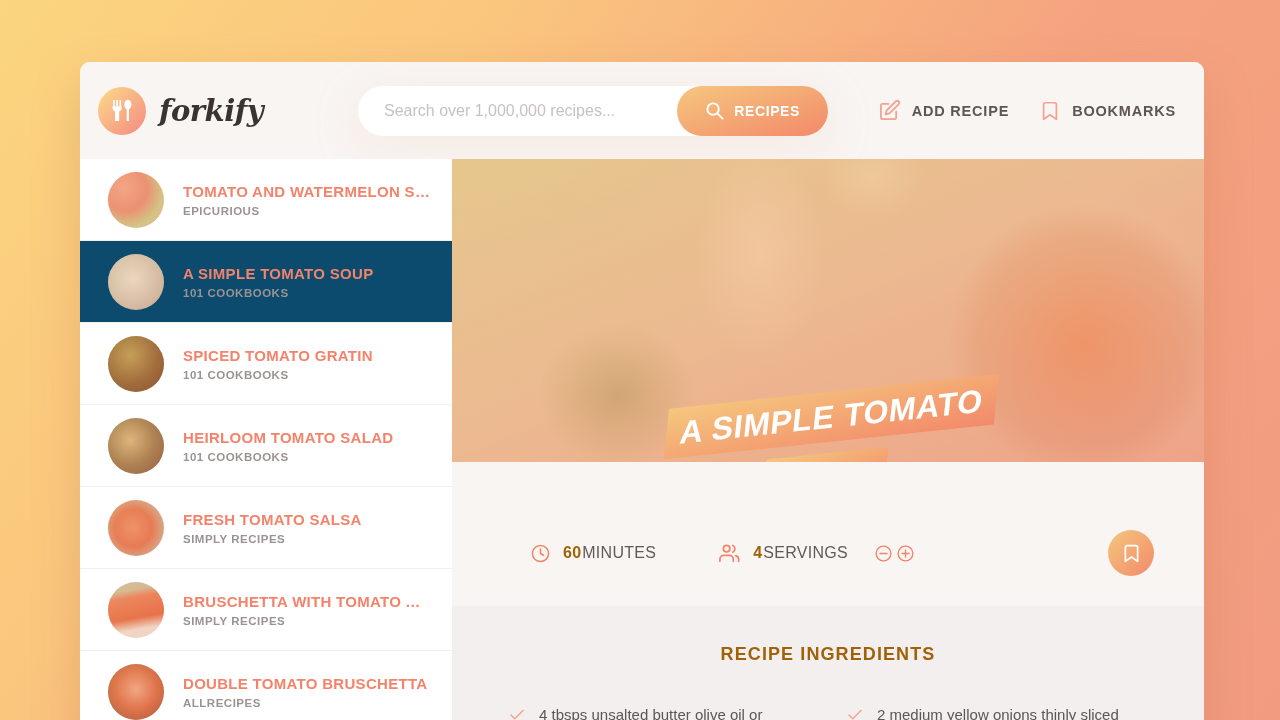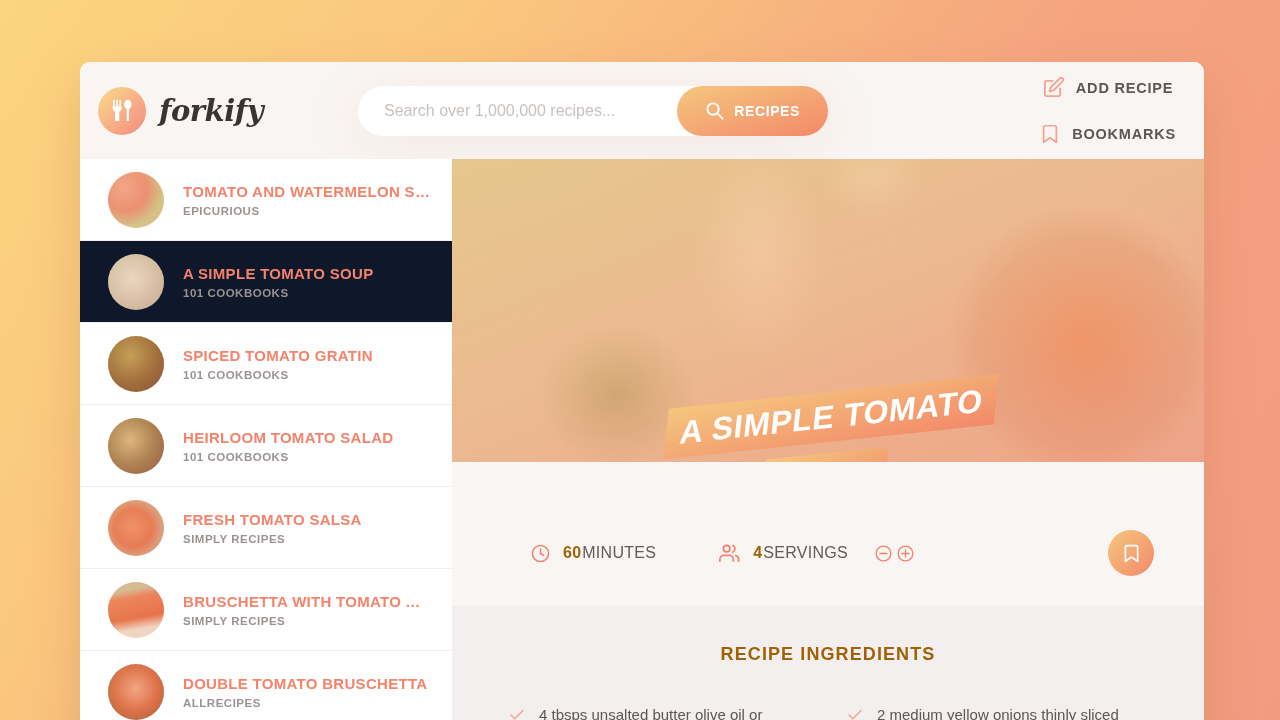--- a/index.html
+++ b/index.html
@@ -57,41 +57,41 @@
   .search-btn {
     display:flex; align-items:center; gap:10px;
     border:0; cursor:pointer;
     height:50px; padding:0 28px; border-radius:100px;
     background:linear-gradient(to right bottom,#f5c77e,#f3896a);
     color:#fff; font-family:"Liberation Sans", sans-serif;
     font-size:14px; font-weight:700; letter-spacing:.6px;
   }
 
   
-  .nav { margin-left:auto; display:flex; align-items:center; gap:24px;flex-direction:column; }
+  .nav { margin-left:auto; display:flex; gap:30px; }
   .nav-item {
     display:flex; align-items:center; gap:11px;
     cursor:pointer; background:none; border:0;
     font-family:"Liberation Sans", sans-serif;
     font-size:14.5px; font-weight:600; letter-spacing:.8px;
     color:#5d5653;
   }
 
   
   .body { flex:1; display:flex; min-height:0; }
 
   
   .sidebar { width:372px; flex:0 0 372px; background:#fff; overflow:hidden; }
   .rec-item {
     display:flex; align-items:center; gap:19px;
     padding:18px 22px 18px 28px; height:82px;
     border-bottom:1px solid #f2efee;
     cursor:pointer;
   }
-  .rec-item.active { background:#0f172a; }
+  .rec-item.active { background:#0c4a6e; }
   .rec-thumb {
     width:56px; height:56px; border-radius:50%;
     flex:0 0 56px; overflow:hidden; position:relative;
   }
   .rec-thumb::after {
     content:""; position:absolute; inset:0;
     background:linear-gradient(to right bottom,rgba(245,200,126,.22),rgba(243,137,106,.22));
   }
   .rec-meta { min-width:0; }
   .rec-title {

